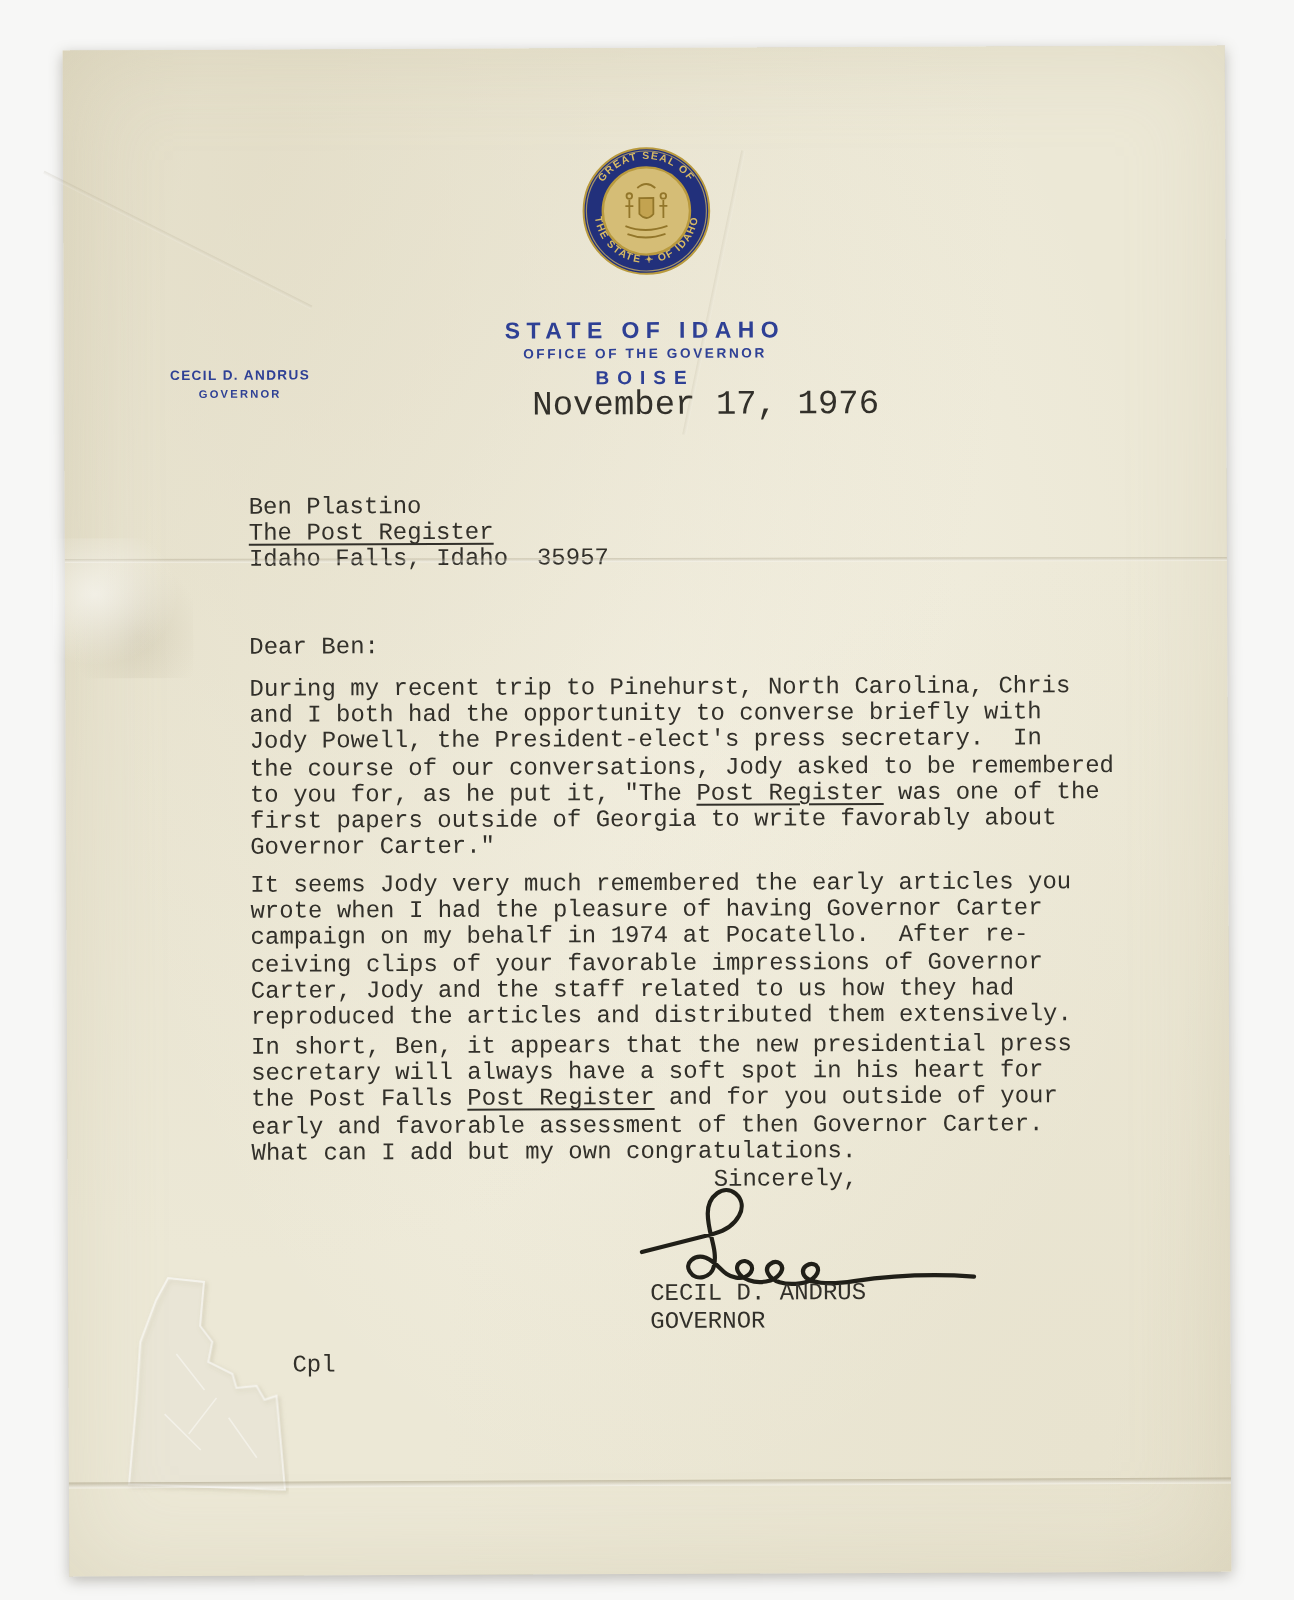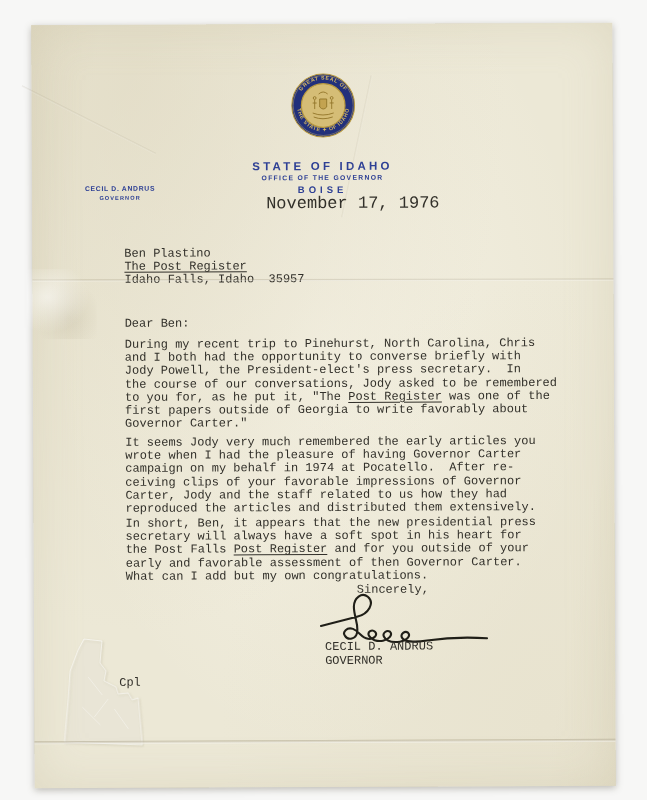--- a/index.html
+++ b/index.html
@@ -39,21 +39,21 @@
   .p1 { left:92px; top:314px; }
   .p2 { left:92px; top:412px; }
   .p3 { left:92px; top:493px; }
   .tline { white-space:pre; }
   .tline span { white-space:pre; }
   .u { text-decoration:underline; text-underline-offset:2px; text-decoration-thickness:1px; }
 
   .sincerely { left:291px; top:560px;margin-left:32px; }
   .signature { left:283px; top:566px; width:175px; height:55px; }
   .signer    { left:291px; top:616px; line-height:14px; }
-  .initials  { left:85px; top:652px; }
+  .initials  { left:112px; top:652px; }
 
   
   .crease { left:0; right:0; height:2px; pointer-events:none;
     background:linear-gradient(to bottom, rgba(128,116,84,0.28), rgba(255,255,255,0.42)); }
   .crease-mid    { top:255px; transform:rotate(0.15deg); }
   .crease-bottom { top:716px; height:3px;
     background:linear-gradient(to bottom, rgba(128,116,84,0.36), rgba(255,255,255,0.5)); }
   .crease-diag-tl { left:-18px; top:94px; width:150px; height:2px; transform:rotate(27deg); opacity:0.45;
     background:linear-gradient(to bottom, rgba(128,116,84,0.3), rgba(255,255,255,0.4)); pointer-events:none; }
   .crease-diag-seal { left:324px; top:50px; width:2px; height:145px; transform:rotate(12deg); opacity:0.4;

